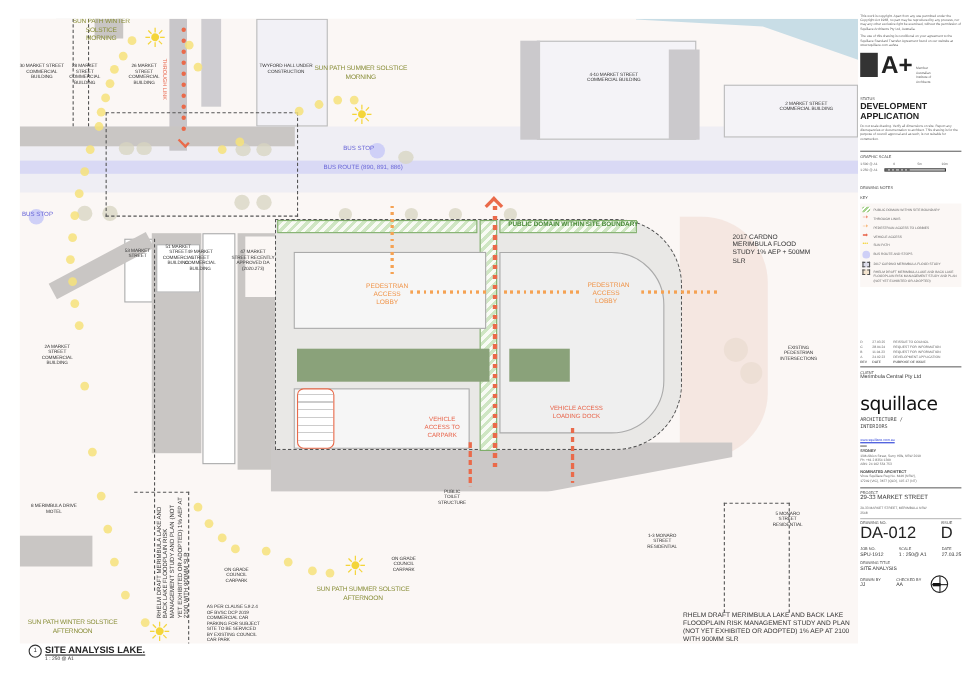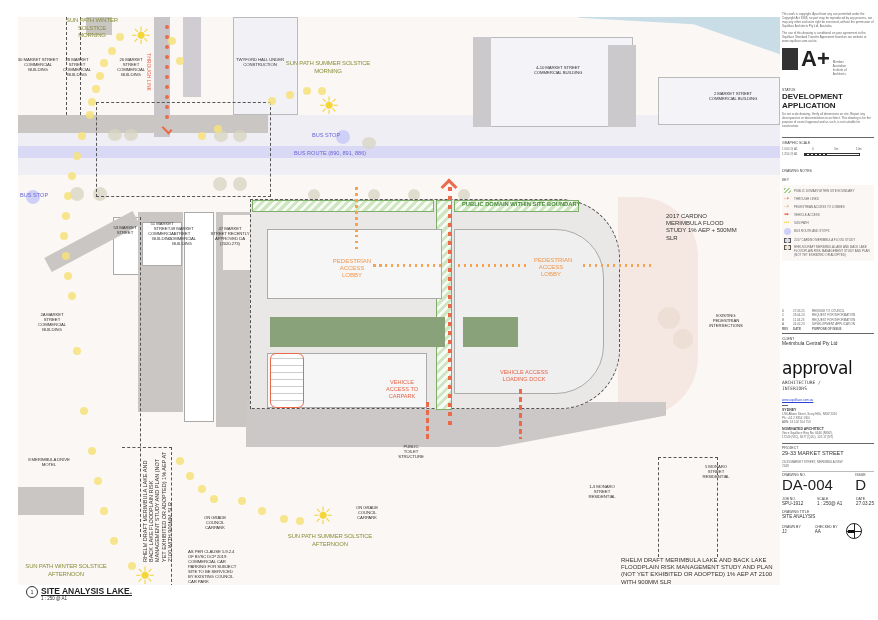--- a/index.html
+++ b/index.html
@@ -322,21 +322,21 @@
           <span class="small" style="width:8px;">REV</span>
           <span class="small" style="width:16px;">DATE</span>
           <span class="small">PURPOSE OF ISSUE</span>
         </div>
     </div>
     <div class="rule"></div>
 
     <div class="head" style="margin-top:3px;">CLIENT</div>
     <div class="val" style="font-size:4.8px;">Merimbula Central Pty Ltd</div>
 
-    <div style="font-size:17px;font-family:'DejaVu Sans',sans-serif;color:#111;margin-top:12px;letter-spacing:-0.5px;">approval</div>
+    <div style="font-size:17px;font-family:'DejaVu Sans',sans-serif;color:#111;margin-top:12px;letter-spacing:-0.5px;">squillace</div>
     <div style="font-family:'DejaVu Sans Mono',monospace;font-size:4.6px;color:#444;width:60px;line-height:6px;margin-top:2px;">ARCHITECTURE / INTERIORS</div>
     <div style="font-size:3.2px;color:#2a3fd8;text-decoration:underline;margin-top:6px;">www.squillace.com.au</div>
 
     <div class="rule" style="width:6px;margin-top:3px;"></div>
     <div class="head" style="font-weight:bold;">SYDNEY</div>
     <div class="small">1/96 Albion Street, Surry Hills, NSW 2010</div>
     <div class="small">Ph: +61 2 8354 1300</div>
     <div class="small">ABN: 24 102 554 753</div>
 
     <div class="head" style="font-weight:bold;margin-top:3px;">NOMINATED ARCHITECT</div>
@@ -345,21 +345,21 @@
 
     <div class="rule" style="margin-top:4px;"></div>
     <div class="head">PROJECT</div>
     <div class="val">29-33 MARKET STREET</div>
     <div class="small" style="width:65px;margin-top:4px;">29-33 MARKET STREET, MERIMBULA NSW 2548</div>
 
     <div class="rule" style="margin-top:3px;background:#bbb;"></div>
     <div style="display:flex;justify-content:space-between;">
       <div>
         <div class="head">DRAWING NO.</div>
-        <div style="font-size:15px;color:#222;line-height:16px;">DA-004</div>
+        <div style="font-size:15px;color:#222;line-height:16px;">DA-012</div>
       </div>
       <div style="margin-right:8px;">
         <div class="head">ISSUE</div>
         <div style="font-size:15px;color:#222;line-height:16px;">D</div>
       </div>
     </div>
 
     <div style="display:flex;justify-content:space-between;margin-top:4px;">
       <div>
           <div class="head">JOB NO.</div>

